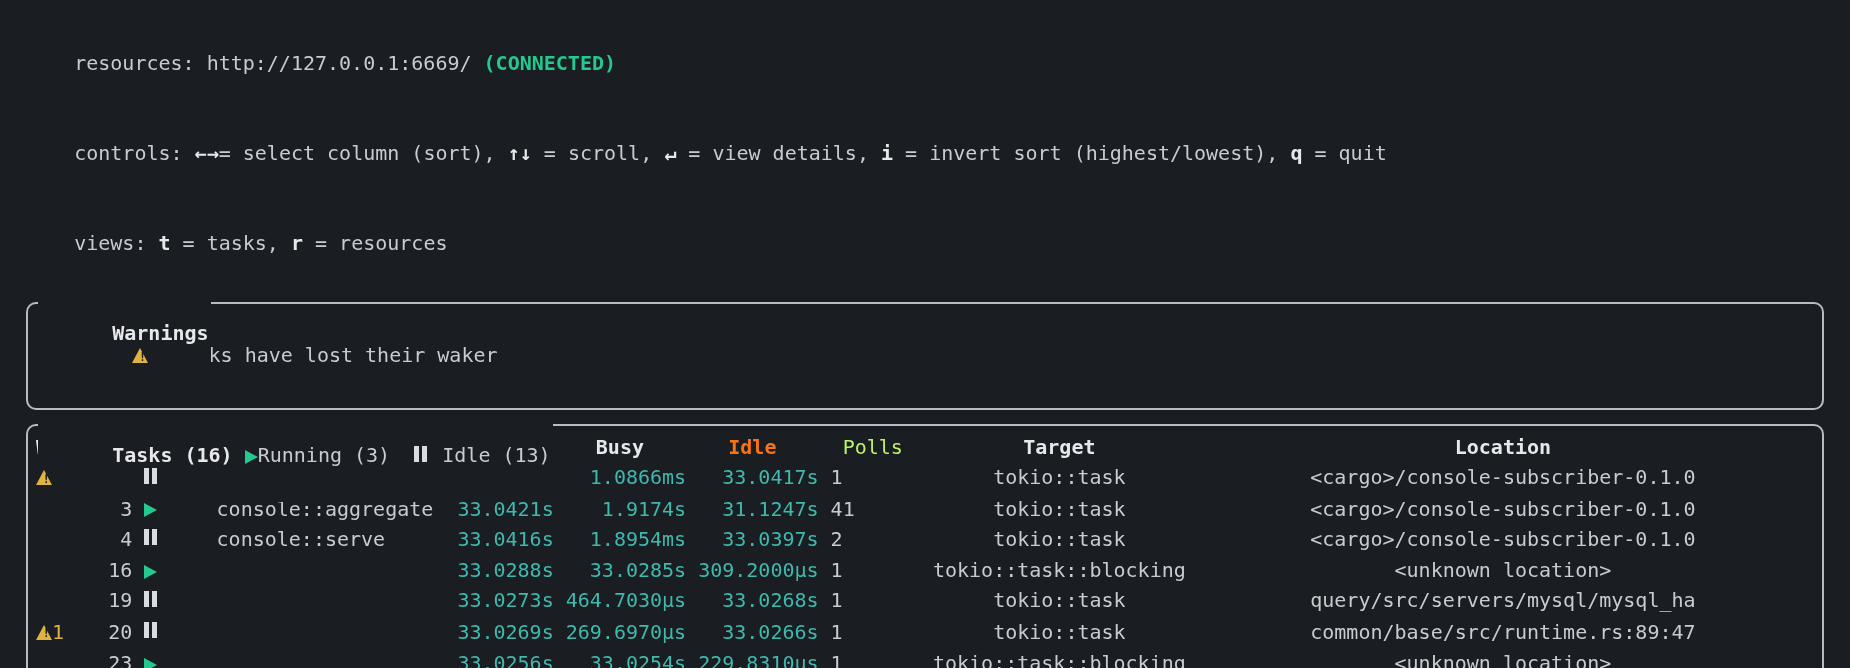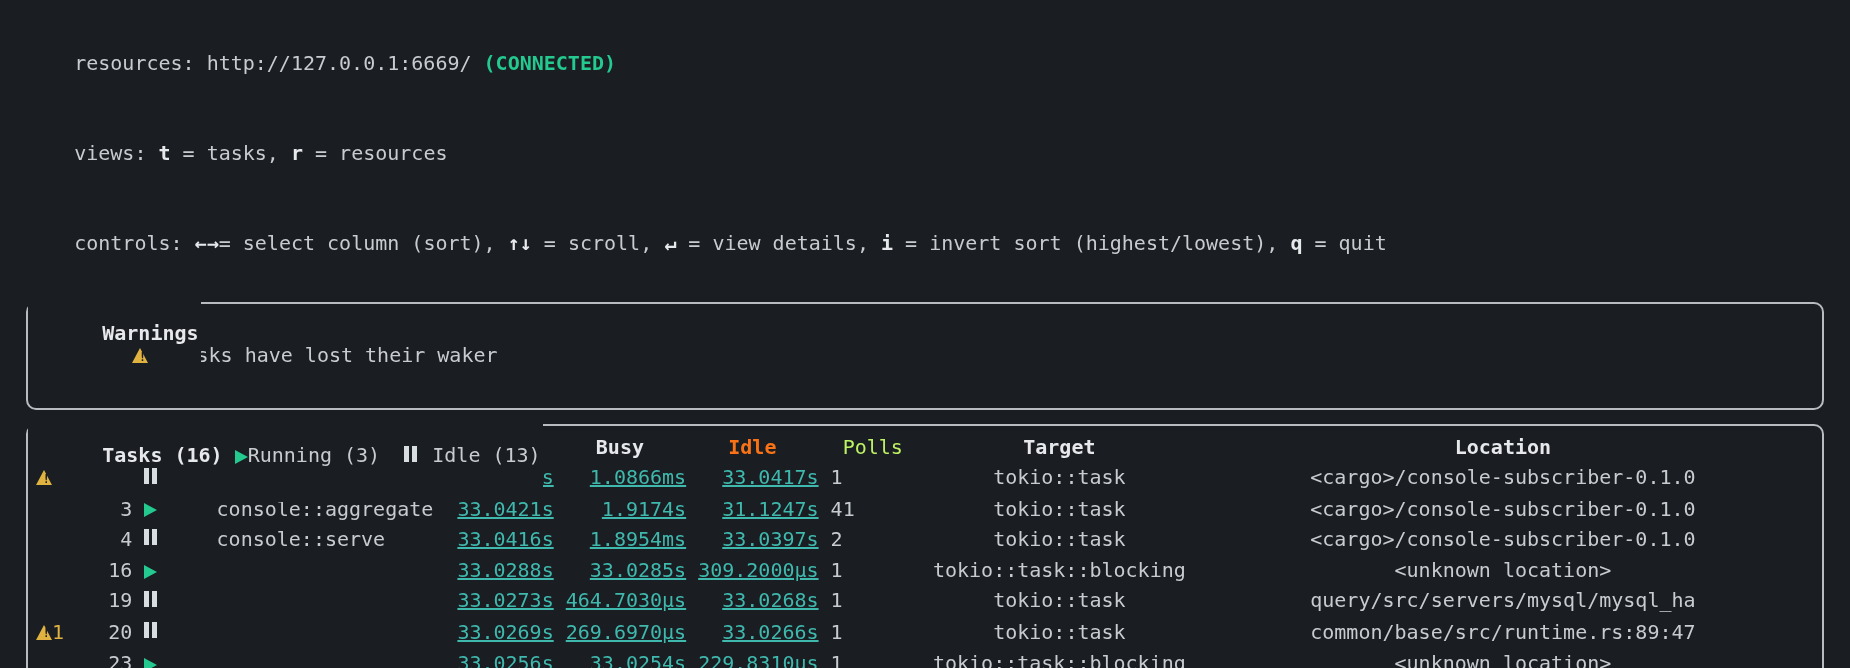--- a/index.html
+++ b/index.html
@@ -11,35 +11,35 @@
     font-size: 20px;
     line-height: 1.5;
     width: 1850px;
   }
   .screen {
     padding: 18px 26px 30px 26px;
   }
   .line { white-space: pre; }
   .bold { font-weight: bold; color: #e6e8eb; }
   .green-bold { color: #23c98f; font-weight: bold; }
-  .teal { color: #3fb9ae; text-decoration: underline; }
+  .teal { color: #3fb9ae; }
   .dim { color: #c8ccd0; }
   .yellow { color: #e0b341; }
 
   .box {
     border: 2px solid #b8bcc0;
     border-radius: 10px;
     position: relative;
     padding: 6px 0 8px 0;
     margin-top: 14px;
   }
   .box-title {
     position: absolute;
     top: -0.78em;
-    left: 0;
+    left: 10px;
     background: #1a1d21;
     padding: 0 2px;
     white-space: pre;
   }
   .box-content { padding: 0 8px; }
 
   .row { display: flex; white-space: pre; }
   .c-warn   { width: 5ch;  text-align: left; }
   .c-id     { width: 3ch;  text-align: right; padding-right: 1ch;}
   .c-state  { width: 6ch;  text-align: left; }
@@ -102,25 +102,25 @@
 </head>
 <body>
 
 <div class="screen">
 
   <div class="line">
     <span>resources: </span><span>http://127.0.0.1:6669/ </span><span class="green-bold">(CONNECTED)</span>
   </div>
 
   <div class="line">
-    <span>views: </span><span class="bold">t</span><span> = tasks, </span><span class="bold">r</span><span> = resources</span>
+    <span>controls: </span><span class="bold">←→</span><span>= select column (sort), </span><span class="bold">↑↓</span><span> = scroll, </span><span class="bold">↵ </span><span>= view details, </span><span class="bold">i</span><span> = invert sort (highest/lowest), </span><span class="bold">q</span><span> = quit</span>
   </div>
 
   <div class="line">
-    <span>controls: </span><span class="bold">←→</span><span>= select column (sort), </span><span class="bold">↑↓</span><span> = scroll, </span><span class="bold">↵ </span><span>= view details, </span><span class="bold">i</span><span> = invert sort (highest/lowest), </span><span class="bold">q</span><span> = quit</span>
+    <span>views: </span><span class="bold">t</span><span> = tasks, </span><span class="bold">r</span><span> = resources</span>
   </div>
 
   <div class="box">
     <div class="box-title">
       <span class="bold">Warnings</span>
     </div>
     <div class="box-content">
       <div class="line">
         <span class="warn-icon"></span><span class="yellow">3</span><span> tasks have lost their waker</span>
       </div>

